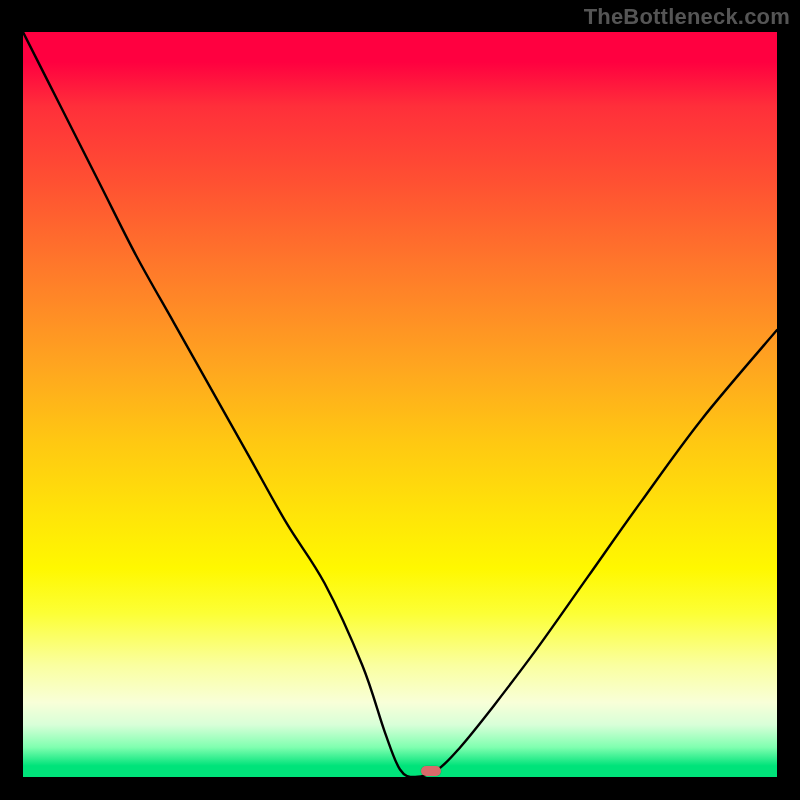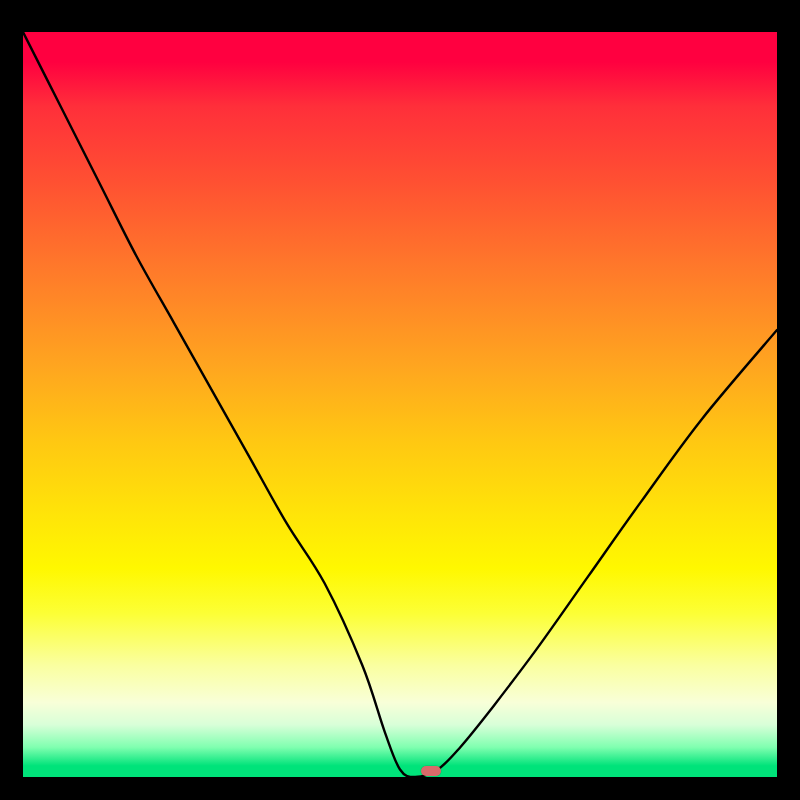--- a/index.html
+++ b/index.html
@@ -74,20 +74,21 @@
     background: #d96a6a;
     box-shadow: 0 0 0 0.5px rgba(0,0,0,0.15);
     z-index: 4;
   }
 </style>
 </head>
 <body>
 
 <div class="frame">
 
+  <div class="attribution">TheBottleneck.com</div>
 
   <div class="plot">
     <div class="gradient"></div>
 
     <svg class="curve" viewBox="0 0 754 745" preserveAspectRatio="none">
       <path id="curve-path" d="M 0.0 0.0 C 6.3 12.4, 25.1 49.7, 37.7 74.5 C 50.3 99.3, 62.8 124.2, 75.4 149.0 C 88.0 173.8, 100.5 199.9, 113.1 223.5 C 125.7 247.1, 138.2 268.2, 150.8 290.6 C 163.4 312.9, 175.9 335.3, 188.5 357.6 C 201.1 379.9, 213.6 402.3, 226.2 424.6 C 238.8 447.0, 251.3 470.6, 263.9 491.7 C 276.5 512.8, 289.0 527.7, 301.6 551.3 C 314.2 574.9, 329.2 608.4, 339.3 633.3 C 349.4 658.1, 355.6 682.9, 361.9 700.3 C 368.2 717.7, 372.0 730.1, 377.0 737.5 C 382.0 745.0, 385.8 745.0, 392.1 745.0 C 398.4 745.0, 407.2 742.5, 414.7 737.5 C 422.2 732.6, 428.5 725.1, 437.3 715.2 C 446.1 705.3, 454.9 694.1, 467.5 678.0 C 480.0 661.8, 496.4 640.7, 512.7 618.4 C 529.1 596.0, 547.9 568.7, 565.5 543.9 C 583.1 519.0, 599.4 495.4, 618.3 469.4 C 637.1 443.3, 656.0 416.0, 678.6 387.4 C 701.2 358.8, 741.4 312.9, 754.0 298.0" fill="none" stroke="#000000" stroke-width="2.4" stroke-linejoin="round" stroke-linecap="round"></path>
     </svg>
 
     <div class="marker" id="marker" style="left: 398px; top: 734px; width: 20px; height: 10px; background: rgb(217, 106, 106);"></div>
   </div>

